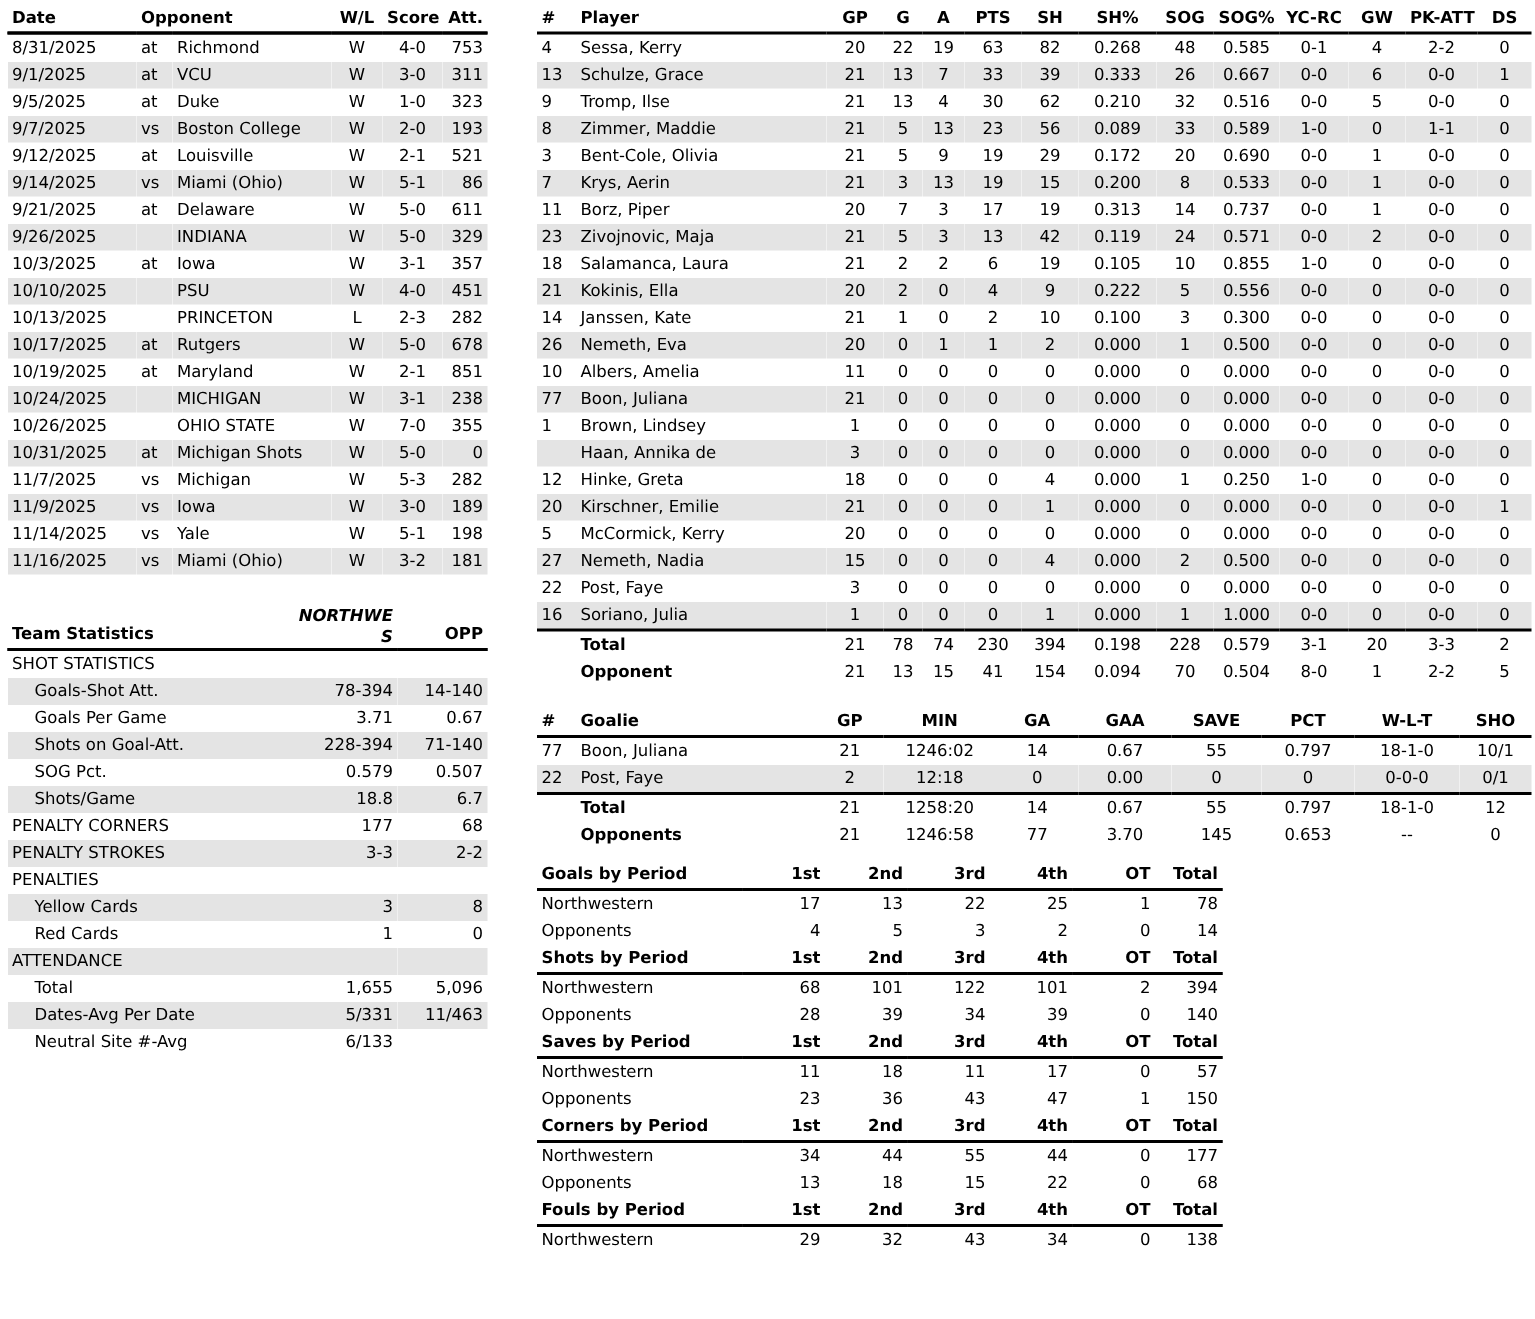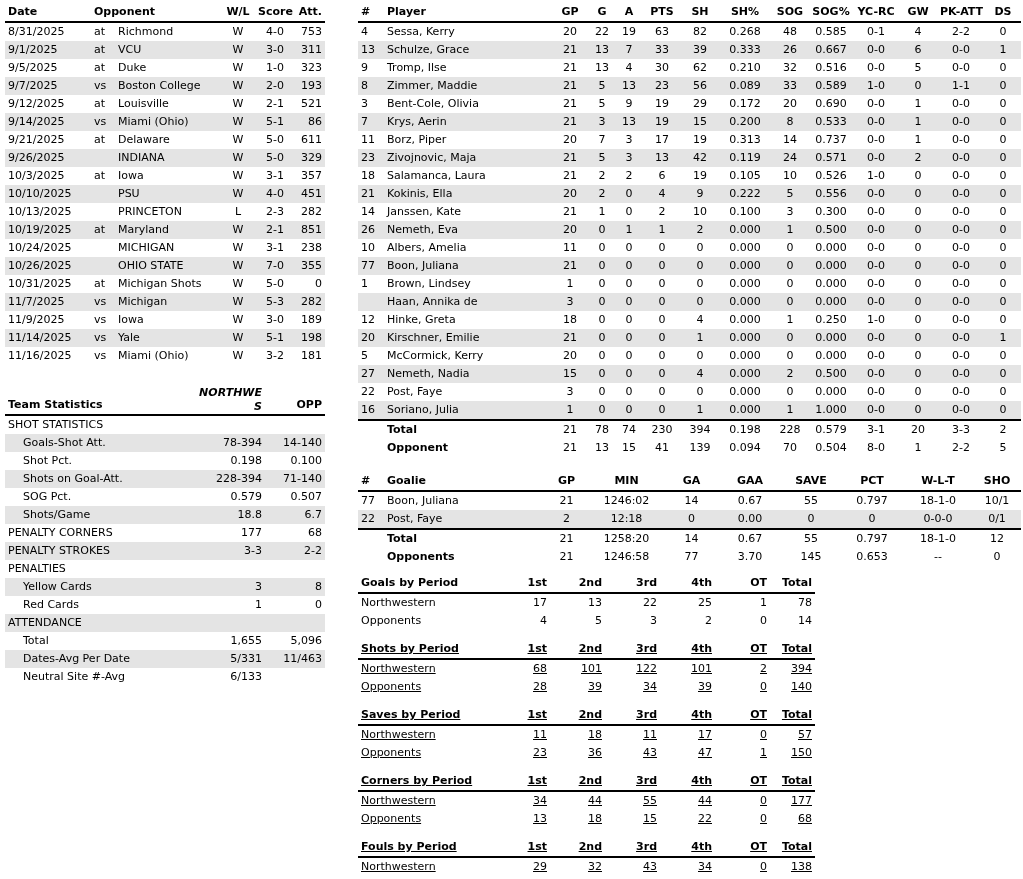--- a/index.html
+++ b/index.html
@@ -14,21 +14,21 @@
   th,td{padding:0 3px;height:18px;line-height:18px;font-size:11px;
         white-space:nowrap;overflow:hidden;font-weight:normal;}
   thead th{border-bottom:2px solid #000;font-weight:bold;}
   tbody.striped tr:nth-child(even) td{background:#e4e4e4;}
   tbody.totals tr:first-child td{border-top:2px solid #000;}
   tbody.totals td:nth-child(2){font-weight:bold;}
   .a-l{text-align:left}.a-c{text-align:center}.a-r{text-align:right}
   tr.indent td:first-child{padding-left:18px;}
   .gap-15{margin-top:15px;}
   .gap-20{margin-top:8px;}
-  .gap-10{margin-top:10px;text-decoration:underline;}
+  .gap-10{}
   .two-line{line-height:14px;padding-top:2px;font-style:italic;}
   #team-stats thead th{vertical-align:bottom;height:32px;}
   .period-table{width:457px;}
 </style>
 </head>
 <body>
 
 <div class="col-left">
 
   <table id="schedule">
@@ -132,20 +132,28 @@
         </tr>
         <tr>
           <td class="a-l">10/13/2025</td>
           <td class="a-l"></td>
           <td class="a-l">PRINCETON</td>
           <td class="a-c">L</td>
           <td class="a-c">2-3</td>
           <td class="a-r">282</td>
         </tr>
         <tr>
+          <td class="a-l">10/17/2025</td>
+          <td class="a-l">at</td>
+          <td class="a-l">Rutgers</td>
+          <td class="a-c">W</td>
+          <td class="a-c">5-0</td>
+          <td class="a-r">678</td>
+        </tr>
+        <tr>
           <td class="a-l">10/19/2025</td>
           <td class="a-l">at</td>
           <td class="a-l">Maryland</td>
           <td class="a-c">W</td>
           <td class="a-c">2-1</td>
           <td class="a-r">851</td>
         </tr>
         <tr>
           <td class="a-l">10/24/2025</td>
           <td class="a-l"></td>
@@ -226,23 +234,23 @@
           <td class="a-l">SHOT STATISTICS</td>
           <td class="a-r"></td>
           <td class="a-r"></td>
         </tr>
         <tr class="indent">
           <td class="a-l">Goals-Shot Att.</td>
           <td class="a-r">78-394</td>
           <td class="a-r">14-140</td>
         </tr>
         <tr class="indent">
-          <td class="a-l">Shot Pct.</td>
-          <td class="a-r">0.198</td>
-          <td class="a-r">0.100</td>
+          <td class="a-l">Goals Per Game</td>
+          <td class="a-r">3.71</td>
+          <td class="a-r">0.67</td>
         </tr>
         <tr class="indent">
           <td class="a-l">Shots on Goal-Att.</td>
           <td class="a-r">228-394</td>
           <td class="a-r">71-140</td>
         </tr>
         <tr class="indent">
           <td class="a-l">SOG Pct.</td>
           <td class="a-r">0.579</td>
           <td class="a-r">0.507</td>
@@ -471,21 +479,21 @@
         <tr>
           <td class="a-l">18</td>
           <td class="a-l">Salamanca, Laura</td>
           <td class="a-c">21</td>
           <td class="a-c">2</td>
           <td class="a-c">2</td>
           <td class="a-c">6</td>
           <td class="a-c">19</td>
           <td class="a-c">0.105</td>
           <td class="a-c">10</td>
-          <td class="a-c">0.526</td>
+          <td class="a-c">0.855</td>
           <td class="a-c">1-0</td>
           <td class="a-c">0</td>
           <td class="a-c">0-0</td>
           <td class="a-c">0</td>
         </tr>
         <tr>
           <td class="a-l">21</td>
           <td class="a-l">Kokinis, Ella</td>
           <td class="a-c">20</td>
           <td class="a-c">2</td>
@@ -710,21 +718,21 @@
           <td class="a-c">3-3</td>
           <td class="a-c">2</td>
         </tr>
         <tr>
           <td class="a-l"></td>
           <td class="a-l">Opponent</td>
           <td class="a-c">21</td>
           <td class="a-c">13</td>
           <td class="a-c">15</td>
           <td class="a-c">41</td>
-          <td class="a-c">139</td>
+          <td class="a-c">154</td>
           <td class="a-c">0.094</td>
           <td class="a-c">70</td>
           <td class="a-c">0.504</td>
           <td class="a-c">8-0</td>
           <td class="a-c">1</td>
           <td class="a-c">2-2</td>
           <td class="a-c">5</td>
         </tr>
       </tbody>
   </table>

